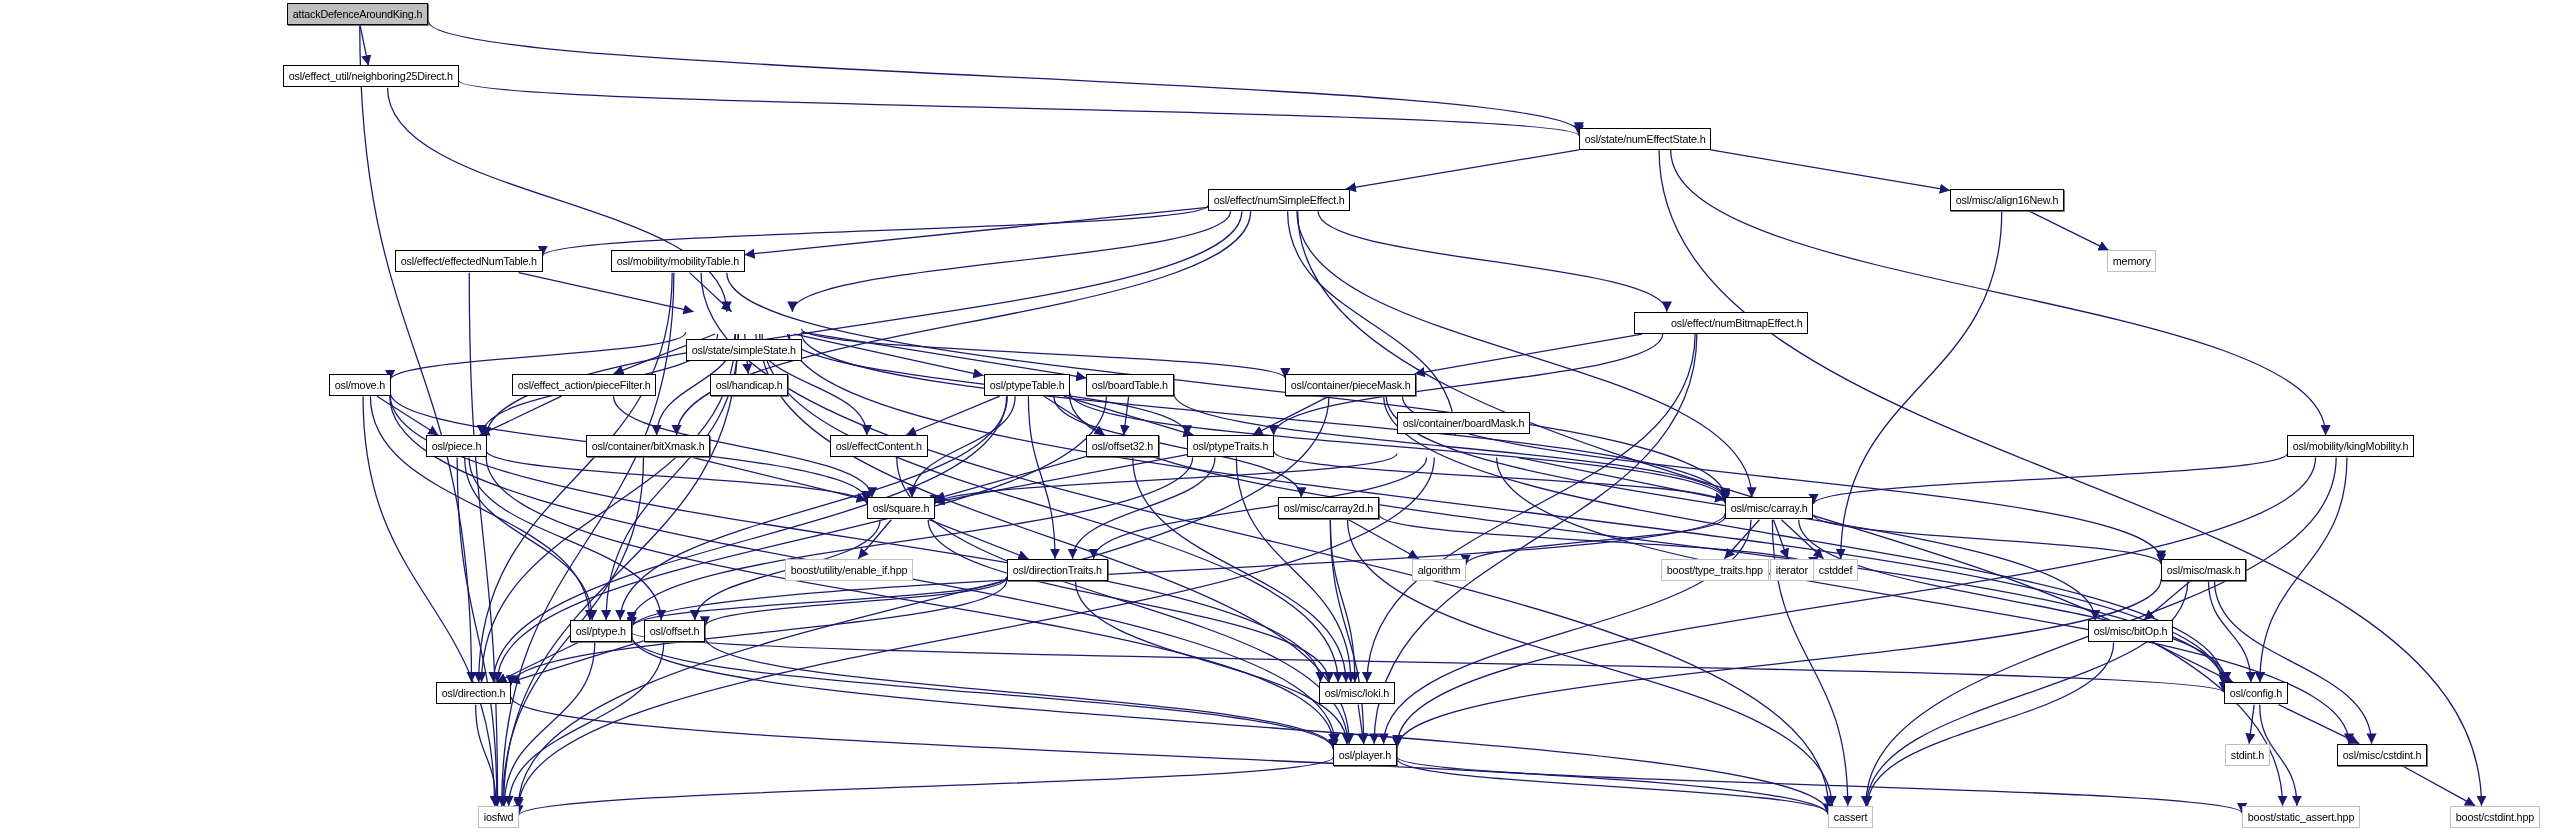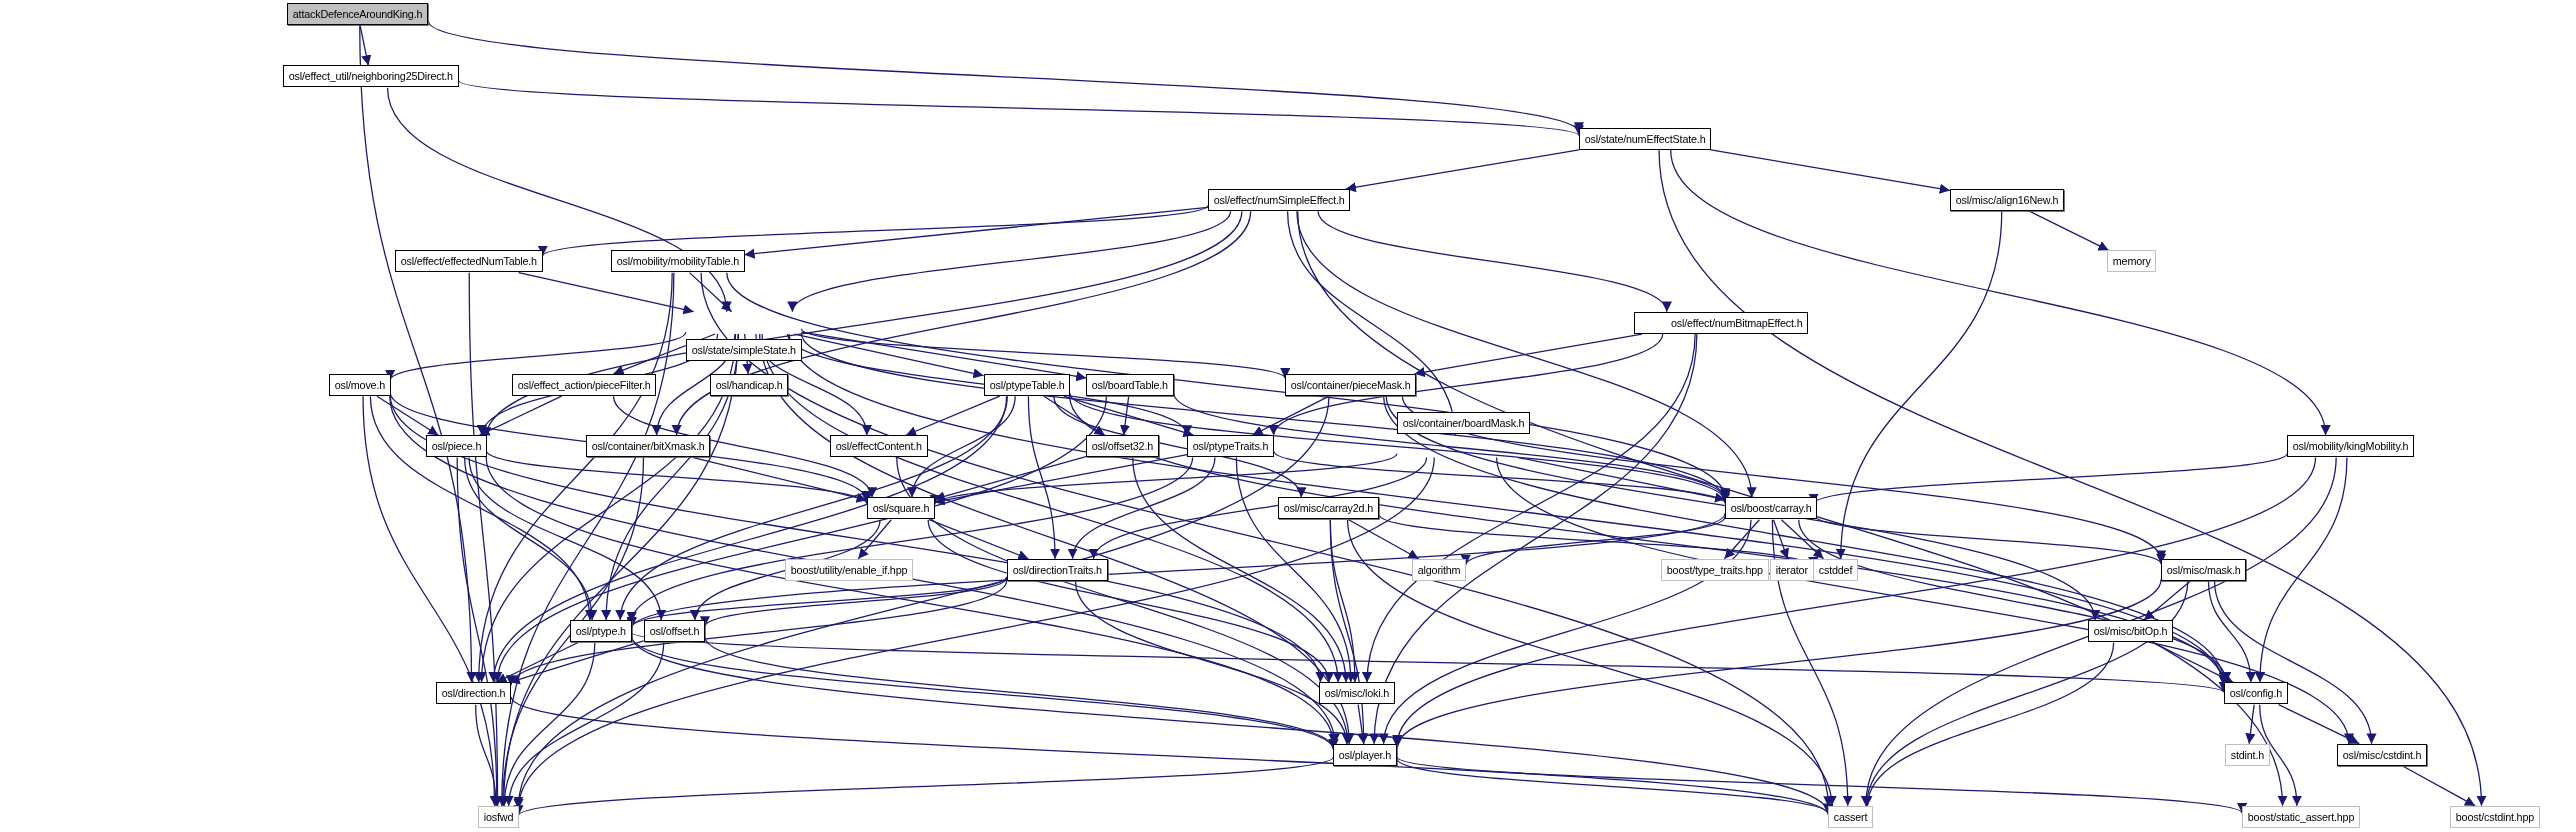--- a/index.html
+++ b/index.html
@@ -192,21 +192,21 @@
   <div class="node shadow" id="node-pm" style="left: 1285px; top: 374px;">osl/container/pieceMask.h</div>
   <div class="node" id="node-km" style="left: 2287px; top: 435px;">osl/mobility/kingMobility.h</div>
   <div class="node" id="node-piece" style="left: 426px; top: 435px;">osl/piece.h</div>
   <div class="node shadow" id="node-bxm" style="left: 586px; top: 435px;">osl/container/bitXmask.h</div>
   <div class="node" id="node-ec" style="left: 830px; top: 435px;">osl/effectContent.h</div>
   <div class="node shadow" id="node-o32" style="left: 1086px; top: 435px;">osl/offset32.h</div>
   <div class="node" id="node-ptr" style="left: 1187px; top: 435px;">osl/ptypeTraits.h</div>
   <div class="node" id="node-bm" style="left: 1397px; top: 412px;">osl/container/boardMask.h</div>
   <div class="node" id="node-sq" style="left: 867px; top: 497px;">osl/square.h</div>
   <div class="node shadow" id="node-c2d" style="left: 1278px; top: 497px;">osl/misc/carray2d.h</div>
-  <div class="node" id="node-ca" style="left: 1725px; top: 497px;">osl/boost/carray.h</div>
+  <div class="node" id="node-ca" style="left: 1725px; top: 497px;">osl/misc/carray.h</div>
   <div class="node ext" id="node-enif" style="left: 785px; top: 559px;">boost/utility/enable_if.hpp</div>
   <div class="node shadow" id="node-dt" style="left: 1007px; top: 559px;">osl/directionTraits.h</div>
   <div class="node ext" id="node-alg" style="left: 1412px; top: 559px;">algorithm</div>
   <div class="node ext" id="node-btt" style="left: 1661px; top: 559px;">boost/type_traits.hpp</div>
   <div class="node ext" id="node-it" style="left: 1770px; top: 559px;">iterator</div>
   <div class="node ext" id="node-csd" style="left: 1813px; top: 559px;">cstddef</div>
   <div class="node shadow" id="node-mask" style="left: 2161px; top: 559px;">osl/misc/mask.h</div>
   <div class="node shadow" id="node-ptype" style="left: 570px; top: 620px;">osl/ptype.h</div>
   <div class="node shadow" id="node-off" style="left: 644px; top: 620px;">osl/offset.h</div>
   <div class="node" id="node-bitop" style="left: 2088px; top: 620px;">osl/misc/bitOp.h</div>

